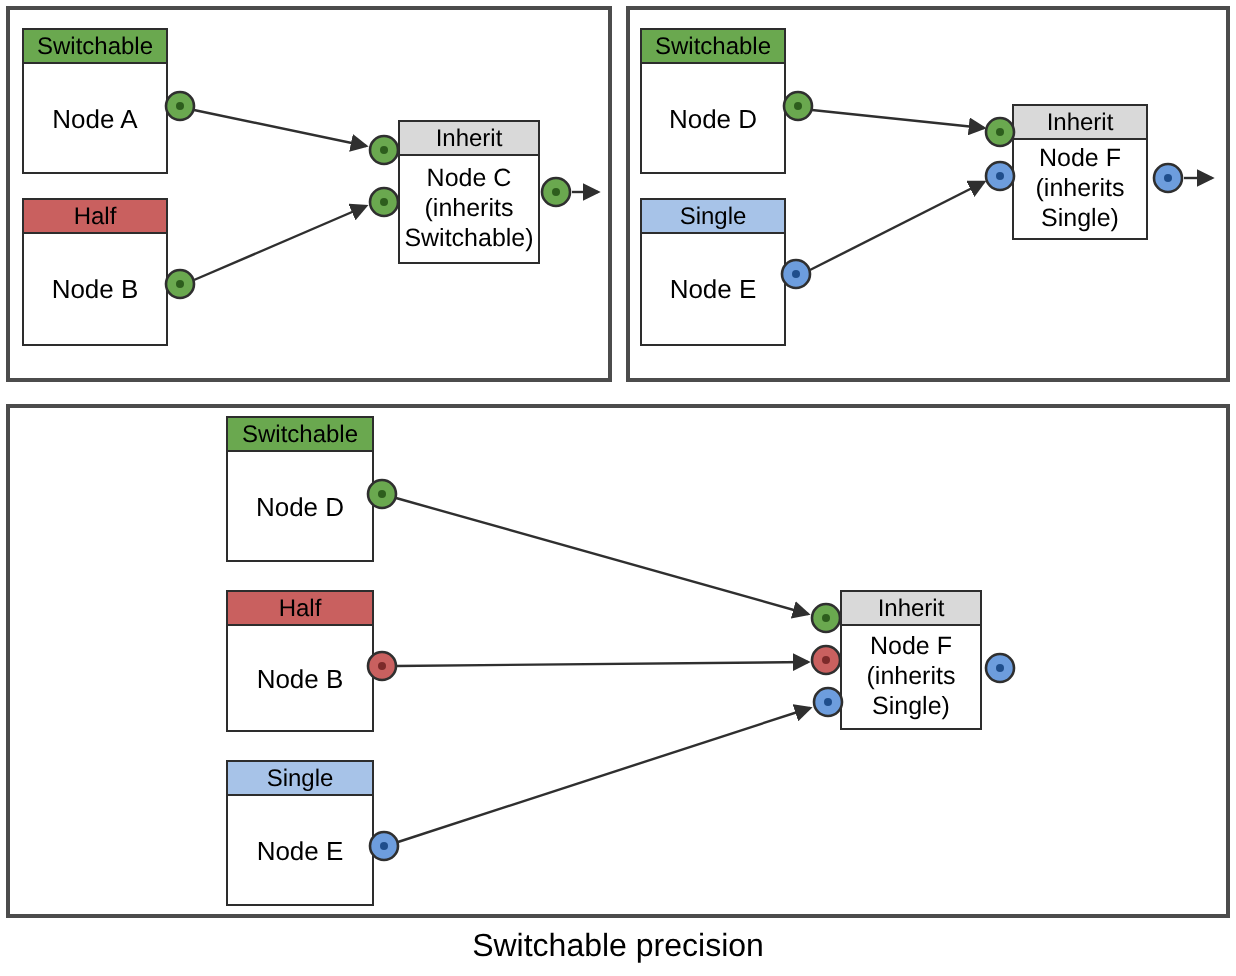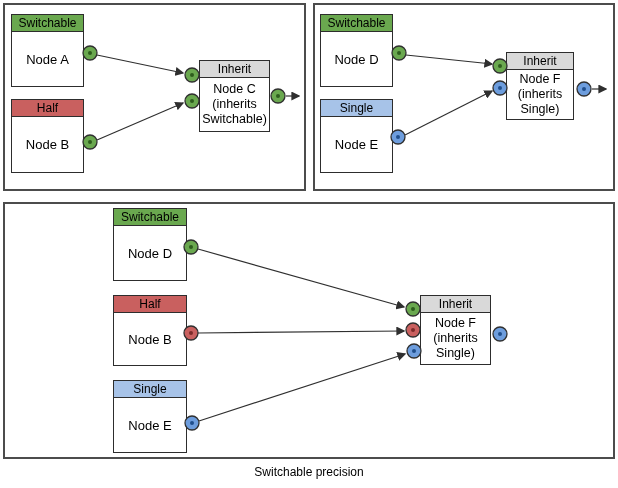--- a/index.html
+++ b/index.html
@@ -15,21 +15,21 @@
                font-size:12px; line-height:12px; }
   .node .body { flex:1; display:flex; align-items:center; justify-content:center;
                 font-size:13px; }
   .node .body.multi { flex-direction:column; font-size:12.5px; line-height:15px; }
 
   #edges { position:absolute; left:0; top:0; width:618px; height:488px; pointer-events:none; }
   .edge { stroke:#2f2f2f; stroke-width:1.2; fill:none; }
   .port { stroke:#2f2f2f; stroke-width:1.3; }
 
   .caption { position:absolute; left:0; top:465px; width:618px; text-align:center;
-             font-size:12px; }
+             font-size:16px; }
 </style>
 </head>
 <body>
 
 <div id="canvas">
 
   <div class="panel" style="left:3px; top:3px; width:303px; height:188px;"></div>
   <div class="panel" style="left:313px; top:3px; width:302px; height:188px;"></div>
   <div class="panel" style="left:3px; top:202px; width:612px; height:257px;"></div>
 

